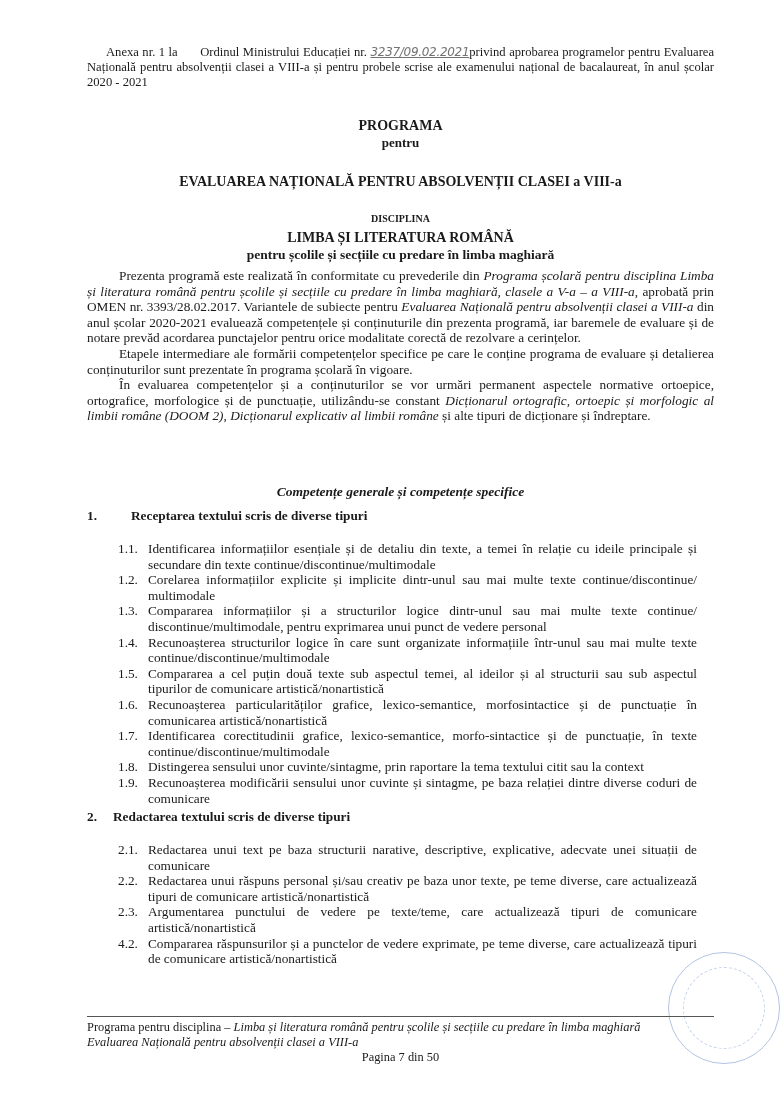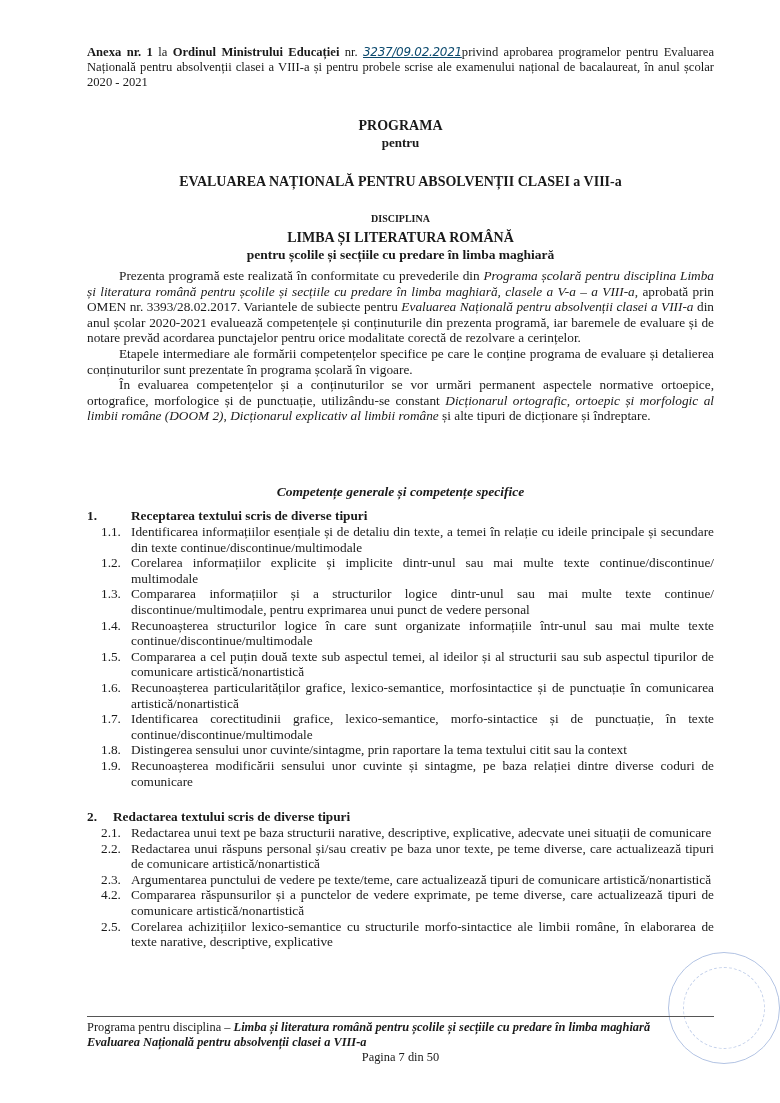--- a/index.html
+++ b/index.html
@@ -5,24 +5,24 @@
   html, body { margin: 0; padding: 0; background: #ffffff; }
   body {
     width: 780px; height: 1103px; position: relative; overflow: hidden;
     font-family: "Liberation Serif", serif; color: #1a1a1a;
   }
   .page { position: absolute; left: 0; top: 0; width: 780px; height: 1103px; }
   .header {
     position: absolute; left: 87px; top: 45px; width: 627px;
     font-size: 12.6px; line-height: 15px; text-align: justify;
   }
-  .header b { font-weight: bold; }
+  .header b { font-weight: normal; margin-left: 19px; }
   .handwritten {
     font-family: "DejaVu Sans", sans-serif; font-style: italic;
-    color: #0c4a6e; text-decoration: underline; font-size: 12px; letter-spacing: -0.3px;
+    color: #737373; text-decoration: underline; font-size: 12px; letter-spacing: -0.3px;
   }
   .title-block { position: absolute; left: 87px; width: 627px; text-align: center; font-weight: bold; }
   .t-programa { top: 118px; font-size: 14px; }
   .t-pentru { top: 135px; font-size: 13px; }
   .t-eval { top: 174px; font-size: 14px; }
   .t-disc { top: 213px; font-size: 10px; }
   .t-limba { top: 230px; font-size: 14px; }
   .t-scoli { top: 247px; font-size: 13.5px; }
 
   .intro {
@@ -32,35 +32,35 @@
   .intro p { margin: 0; text-indent: 32px; }
   .intro i { font-style: italic; }
 
   .section-heading {
     position: absolute; left: 87px; top: 484px; width: 627px;
     text-align: center; font-weight: bold; font-size: 13.5px; font-style: italic;
   }
   .comp-group { position: absolute; left: 87px; width: 627px; font-size: 13.3px; }
   .comp-group .g-title { font-weight: bold; display: flex; line-height: 16px; }
   .comp-group .g-num { width: 20px; display: inline-block; }
-  .comp-items { margin: 0; padding: 0; list-style: none; }
+  .comp-items { margin: 17px; padding: 0; list-style: none; }
   .comp-item { display: flex; line-height: 15.6px; margin-left: 14px; }
   .comp-num { width: 30px; flex-shrink: 0; }
   .comp-text { flex: 1; text-align: justify; }
   .g1 { top: 508px; }
   .g2 { top: 809px; }
 
   .footer-rule {
     position: absolute; left: 87px; top: 1016px; width: 627px; height: 1px; background: #555;
   }
   .footer {
     position: absolute; left: 87px; top: 1020px; width: 627px;
     font-size: 12.4px; line-height: 15px;
   }
-  .footer b { font-weight: bold; font-style: italic; }
+  .footer b { font-weight: normal; font-style: italic; }
   .footer .page-num { text-align: center; }
 
   .stamp {
     position: absolute; left: 668px; top: 952px; width: 110px; height: 110px;
     border-radius: 50%; border: 1.5px solid #9fb4dc; opacity: 0.8;
   }
   .stamp::after {
     content: ""; position: absolute; left: 14px; top: 14px; right: 14px; bottom: 14px;
     border-radius: 50%; border: 1px dashed #b6c6e6;
   }
@@ -149,24 +149,20 @@
           <span class="comp-text">Redactarea unui răspuns personal și/sau creativ pe baza unor texte, pe teme diverse, care actualizează tipuri de comunicare artistică/nonartistică</span>
         </li>
       <li class="comp-item">
           <span class="comp-num">2.3.</span>
           <span class="comp-text">Argumentarea punctului de vedere pe texte/teme, care actualizează tipuri de comunicare artistică/nonartistică</span>
         </li>
       <li class="comp-item">
           <span class="comp-num">4.2.</span>
           <span class="comp-text">Compararea răspunsurilor și a punctelor de vedere exprimate, pe teme diverse, care actualizează tipuri de comunicare artistică/nonartistică</span>
         </li>
-      <li class="comp-item">
-          <span class="comp-num">2.5.</span>
-          <span class="comp-text">Corelarea achizițiilor lexico-semantice cu structurile morfo-sintactice ale limbii române, în elaborarea de texte narative, descriptive, explicative</span>
-        </li>
     </ul>
   </div>
 
   <div class="stamp"></div>
 
   <div class="footer-rule"></div>
   <div class="footer">
     <div><span>Programa pentru disciplina – </span><b>Limba și literatura română pentru școlile și secțiile cu predare în limba maghiară</b></div>
     <div><b>Evaluarea Națională pentru absolvenții clasei a VIII-a</b></div>
     <div class="page-num">Pagina 7 din 50</div>

